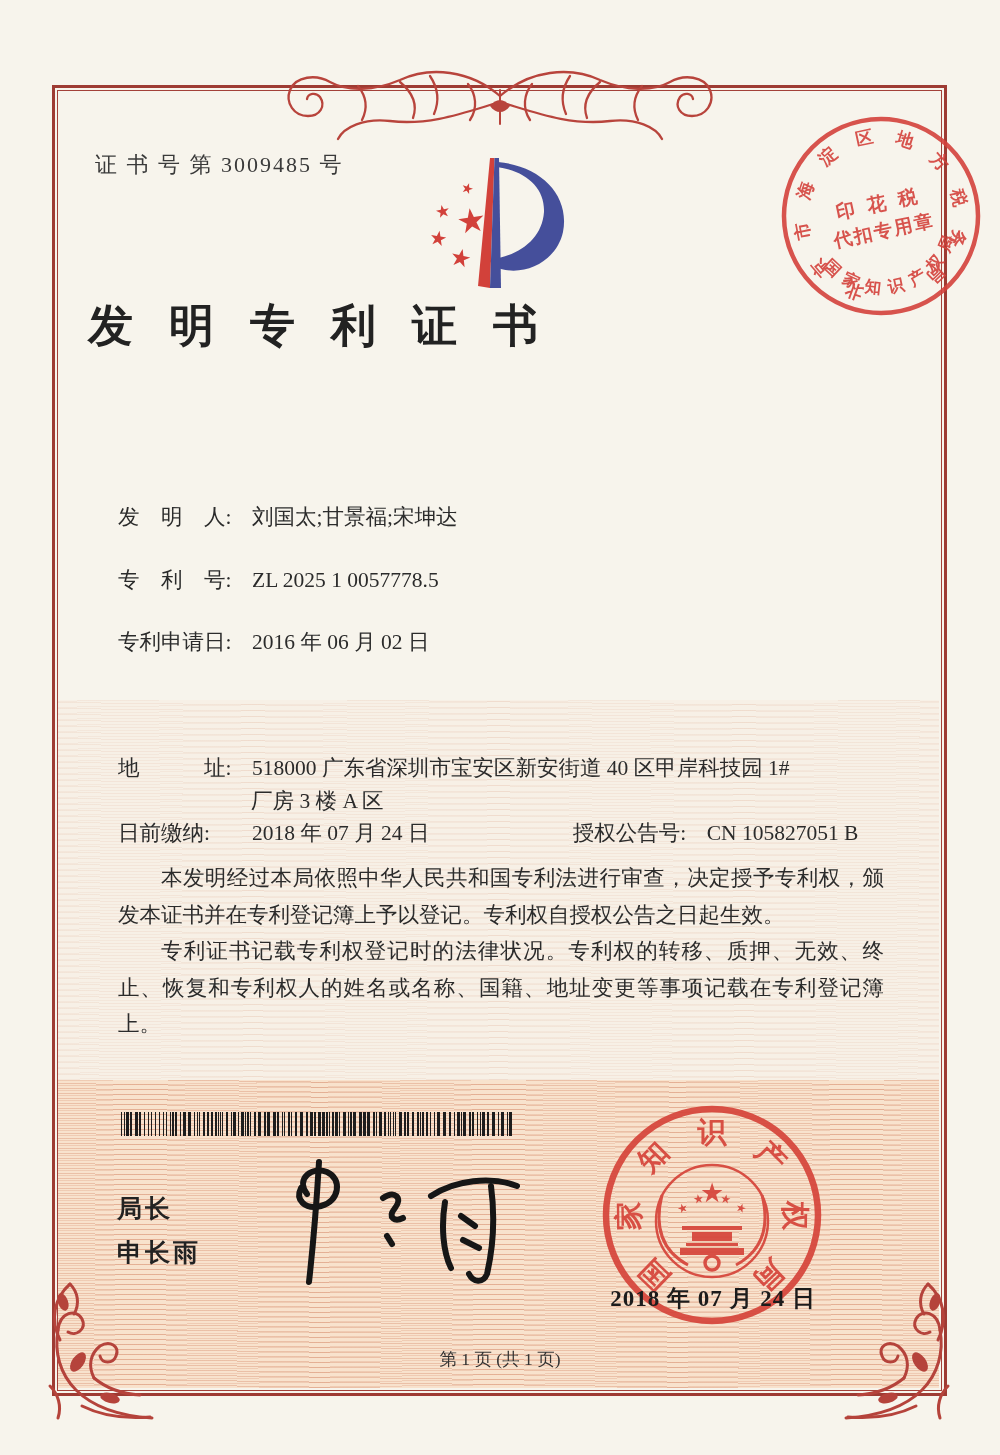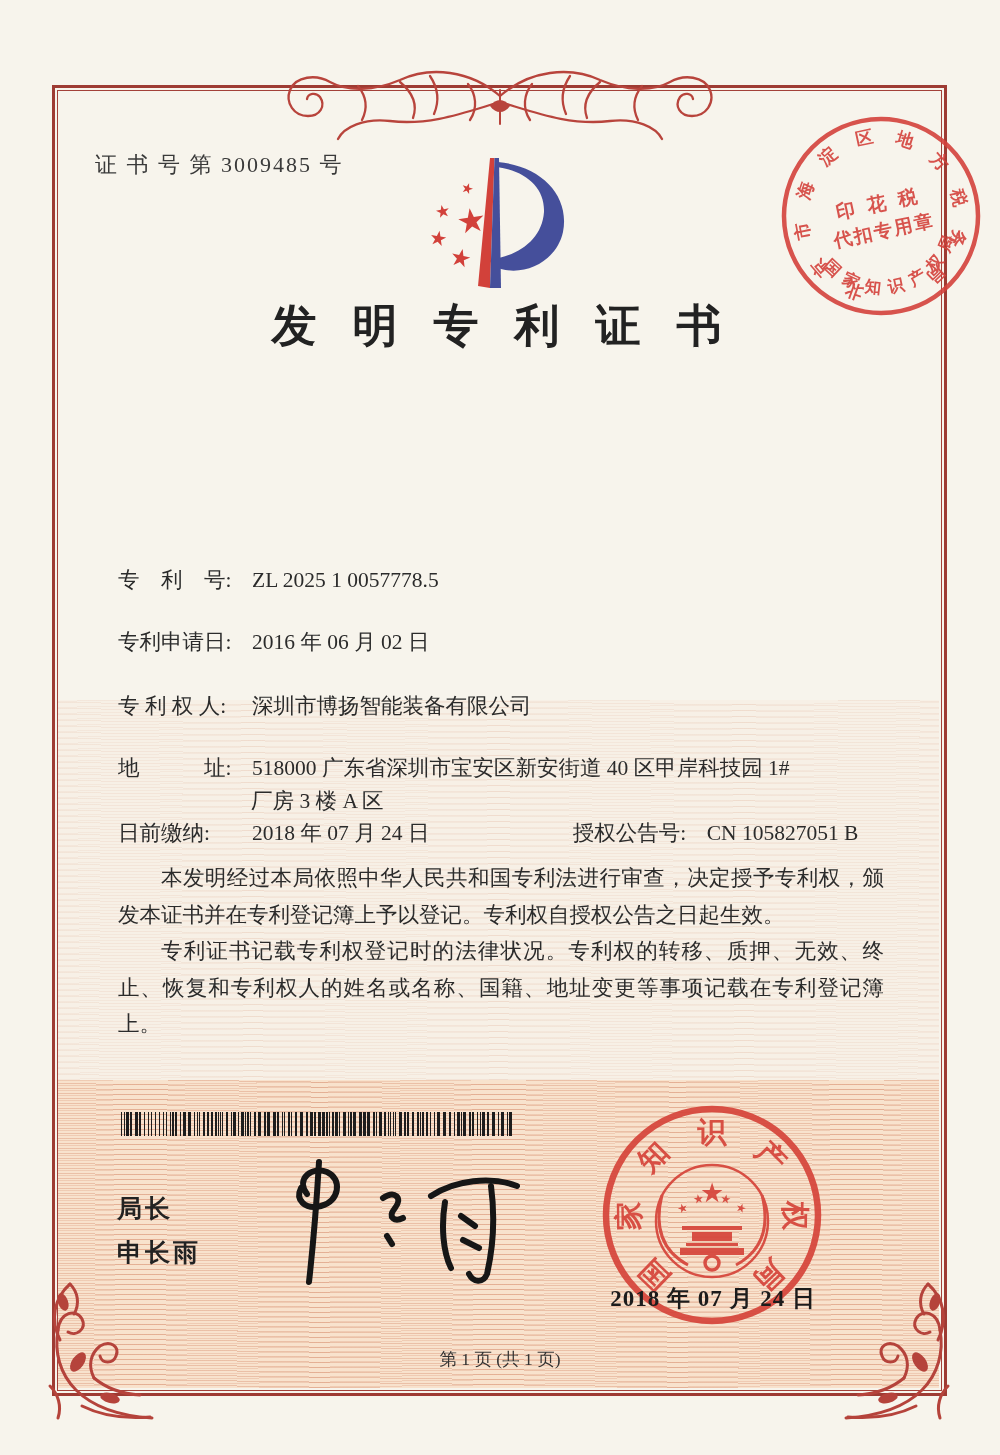--- a/index.html
+++ b/index.html
@@ -11,21 +11,21 @@
   
   .gui-faint{position:absolute;left:58px;top:700px;width:881px;height:380px;
      background-color:rgba(250,228,208,0.22);
      background-image:repeating-linear-gradient(0.7deg,transparent 0 5px,rgba(205,125,90,0.10) 5px 6px),
                       repeating-linear-gradient(-0.7deg,transparent 0 5px,rgba(205,125,90,0.08) 5px 6px);}
   .gui-strong{position:absolute;left:58px;top:1080px;width:881px;height:308px;
      background-color:#f8e2cd;
      background-image:repeating-linear-gradient(0.8deg,transparent 0 4px,rgba(203,112,78,0.30) 4px 5px),
                       repeating-linear-gradient(-0.8deg,transparent 0 4px,rgba(203,112,78,0.20) 4px 5px);}
   .cert-no{position:absolute;left:95px;top:150px;font-size:22px;letter-spacing:2px;color:#3a3a3a;}
-  .title{position:absolute;left:52px;top:296px;width:889px;text-align:center;font-size:45px;
+  .title{position:absolute;left:52px;top:296px;width:889px;font-size:45px;
          font-weight:bold;letter-spacing:36px;text-indent:36px;color:#222;}
   .row{position:absolute;left:118px;font-size:21.5px;white-space:nowrap;}
   .row .lab{display:inline-block;min-width:132px;}
   .row .val{margin-left:2px;}
   .addr2{position:absolute;left:251px;font-size:21.5px;}
   .lab2{margin-left:138px;}
   .paras{position:absolute;left:118px;top:860px;width:766px;font-size:21.5px;line-height:36.6px;
          text-align:justify;}
   .paras p{margin:0;text-indent:2em;}
   .barcode{position:absolute;left:121px;top:1112px;width:400px;height:24px;font-size:0;}
@@ -147,28 +147,28 @@
         </g>
       <text x="110" y="104" text-anchor="middle" font-size="19" font-weight="bold" letter-spacing="4">印 花 税</text>
       <text x="110" y="131" text-anchor="middle" font-size="18.5" font-weight="bold" letter-spacing="2">代扣专用章</text>
     </g>
   </svg>
 
   <div class="cert-no">证 书 号 第 3009485 号</div>
 
   <div class="title">发明专利证书</div>
 
+  <div class="row" style="top:502px">
+    <span class="lab">发　明　人: </span><span class="val">刘国太;甘景福;宋坤达</span>
+  </div>
   <div class="row" style="top:565px">
     <span class="lab">专　利　号: </span><span class="val">ZL 2025 1 0057778.5</span>
   </div>
   <div class="row" style="top:627px">
     <span class="lab">专利申请日: </span><span class="val">2016 年 06 月 02 日</span>
-  </div>
-  <div class="row" style="top:691px">
-    <span class="lab">专 利 权 人: </span><span class="val">深圳市博扬智能装备有限公司</span>
   </div>
   <div class="row" style="top:753px">
     <span class="lab">地　　　址: </span><span class="val">518000 广东省深圳市宝安区新安街道 40 区甲岸科技园 1#</span>
   </div>
   <div class="addr2" style="top:786px">厂房 3 楼 A 区</div>
   <div class="row" style="top:818px">
     <span class="lab">日前缴纳: </span><span class="val">2018 年 07 月 24 日</span>
     <span class="lab lab2">授权公告号: </span><span class="val">CN 105827051 B</span>
   </div>
 

